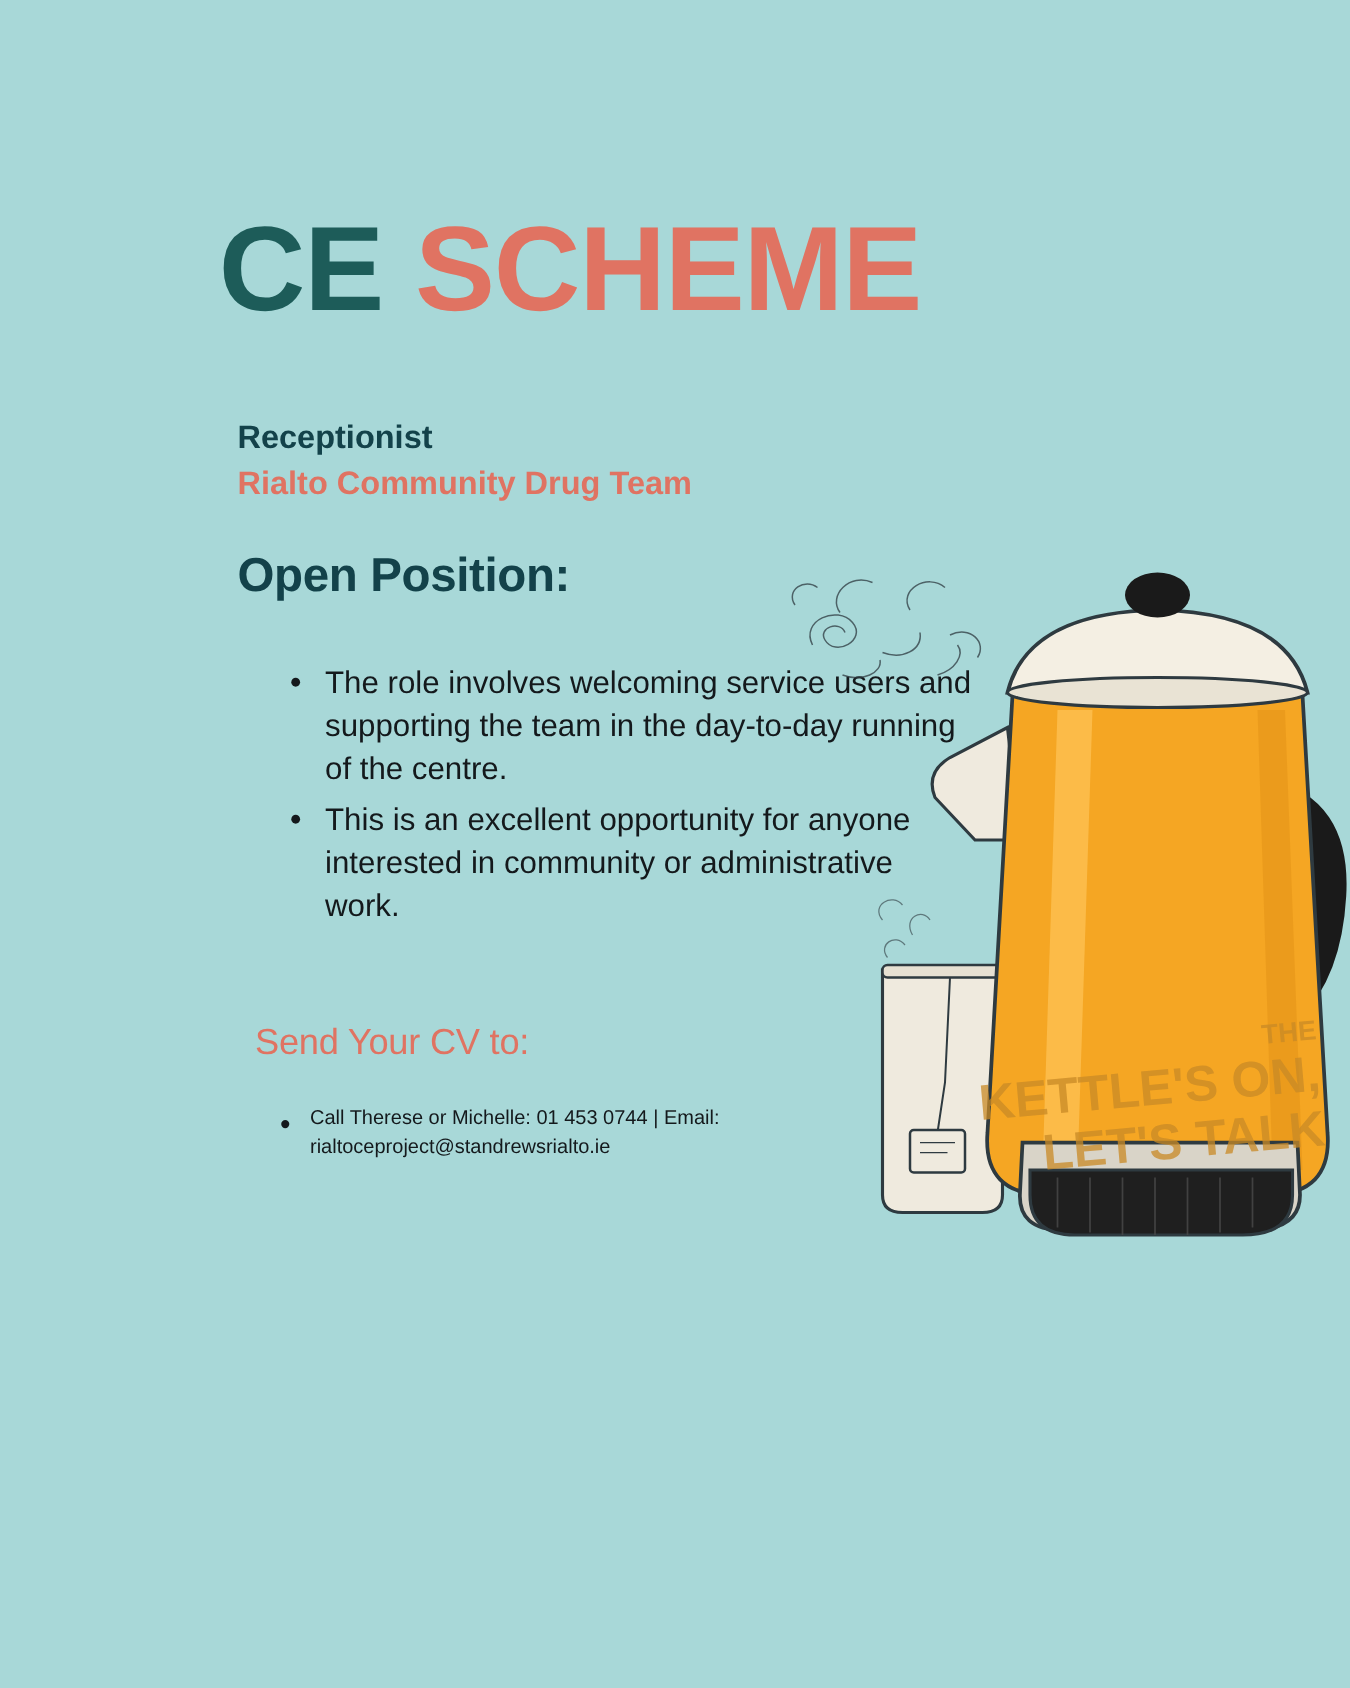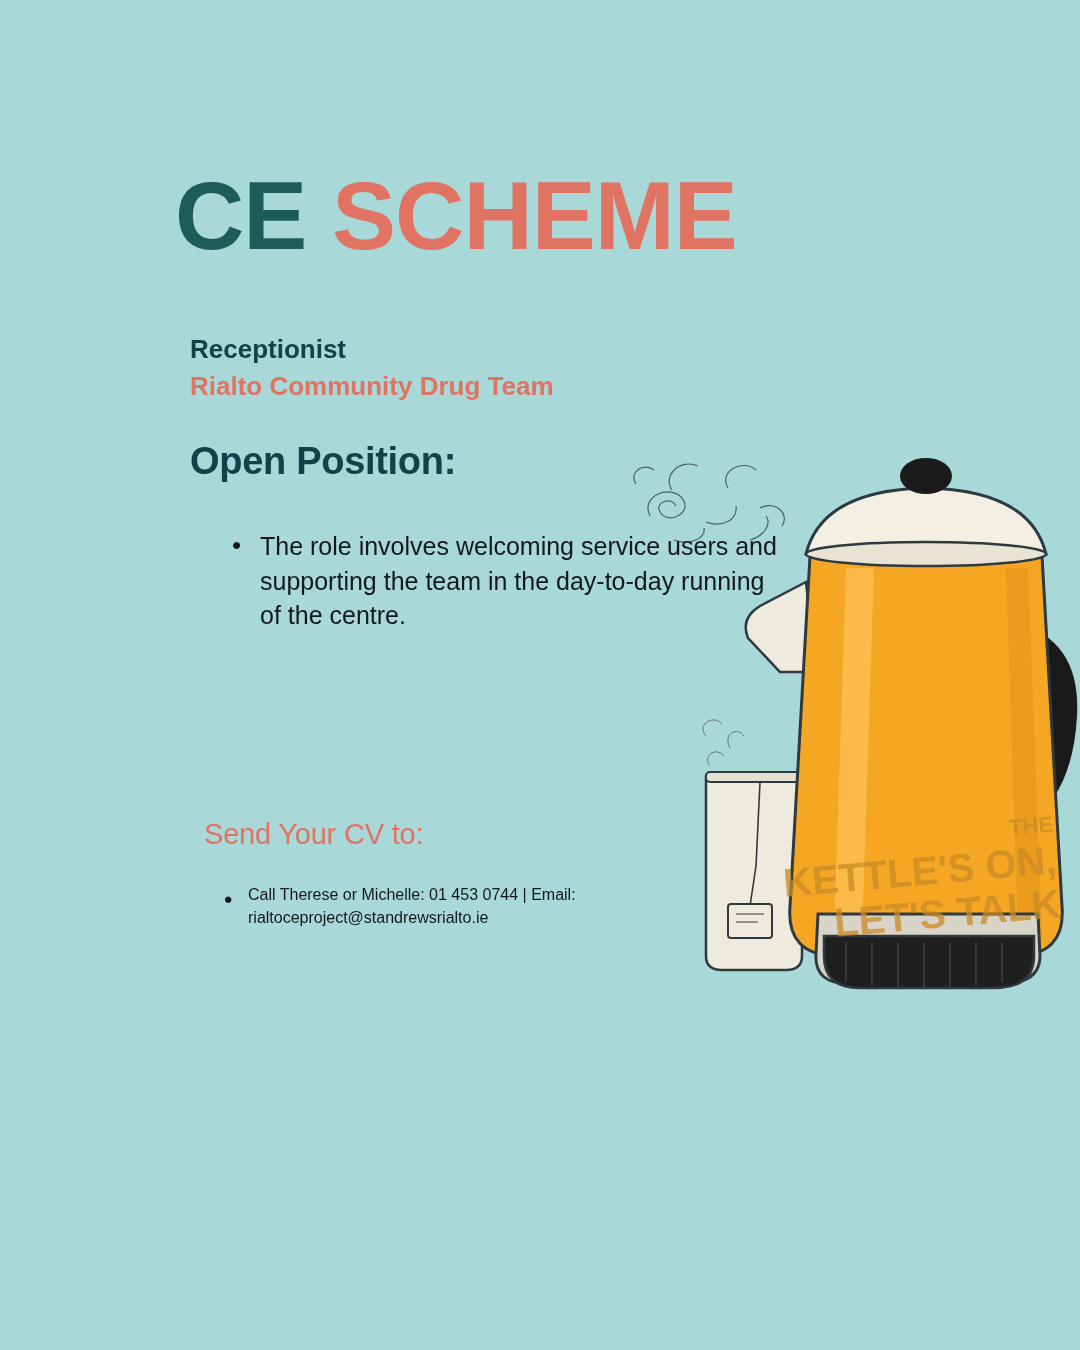--- a/index.html
+++ b/index.html
@@ -195,20 +195,21 @@
 
   <div class="role-block">
     <div class="role-title">Receptionist</div>
     <div class="role-org">Rialto Community Drug Team</div>
   </div>
 
   <div class="open-position">Open Position:</div>
 
   <ul class="bullets">
     <li>The role involves welcoming service users and supporting the team in the day-to-day running of the centre.</li>
+    <li>This is an excellent opportunity for anyone interested in community or administrative work.</li>
   </ul>
 
   <div class="send-cv">Send Your CV to:</div>
   <ul class="contact">
     <li>Call Therese or Michelle: 01 453 0744 | Email: rialtoceproject@standrewsrialto.ie</li>
   </ul>
 
   <div class="logo">
     <svg class="logo-rays" viewBox="0 0 82 82">
       <g stroke="#ffffff" stroke-width="2.5" stroke-linecap="round">

